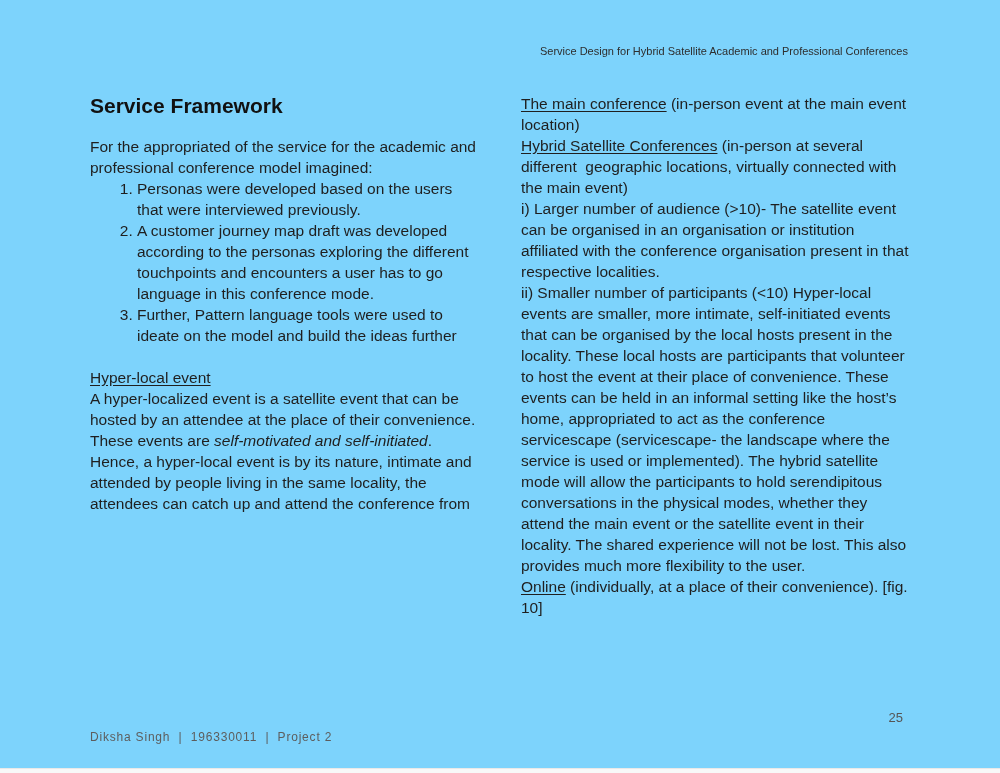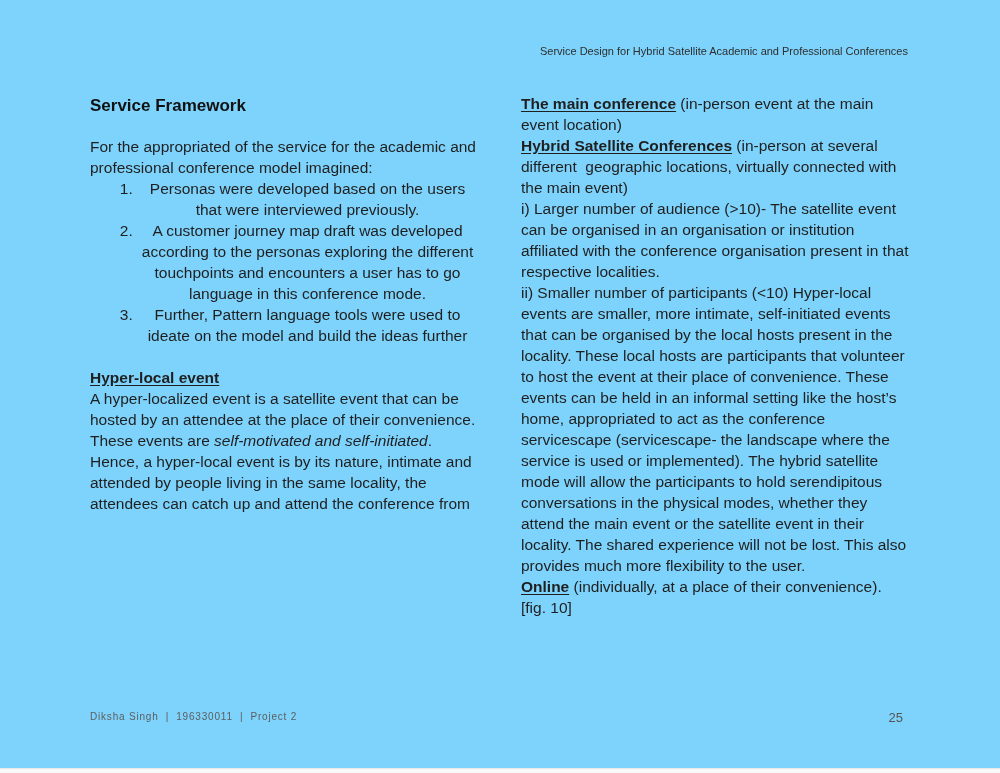--- a/index.html
+++ b/index.html
@@ -32,39 +32,39 @@
 
   h1.doc-title {
     font-size: 23px;
     line-height: 28px;
     font-weight: bold;
     letter-spacing: -0.2px;
     color: #111111;
     margin: 0 0 24px 0;
   }
   h2.doc-subtitle {
-    font-size: 17px;
+    font-size: 21px;
     line-height: 21px;
     font-weight: bold;
     color: #111111;
     margin: 0 0 20px 0;
   }
 
   .col p { margin: 0; white-space: pre-wrap; }
   .col p + p, .col ol + p { margin-top: 21px; }
-  .col ol { margin: 0; padding-left: 47px; text-align: center; }
+  .col ol { margin: 0; padding-left: 47px; }
   .col li { margin: 0; padding-left: 0; white-space: pre-wrap; }
 
   .it { font-style: italic; }
-  .ul { text-decoration: underline; text-underline-offset: 2px; font-weight: bold; }
+  .ul { text-decoration: underline; text-underline-offset: 2px; }
 
   .footer-credits {
     position: absolute;
-    left: 90px; top: 711px;
-    font-size: 10px;
+    left: 90px; top: 730px;
+    font-size: 12px;
     letter-spacing: 0.8px;
     color: #5d5d5d;
     white-space: pre;
   }
   .footer-page-number {
     position: absolute;
     right: 97px; top: 710px;
     font-size: 13px;
     color: #555555;
     margin-left: 47px;

